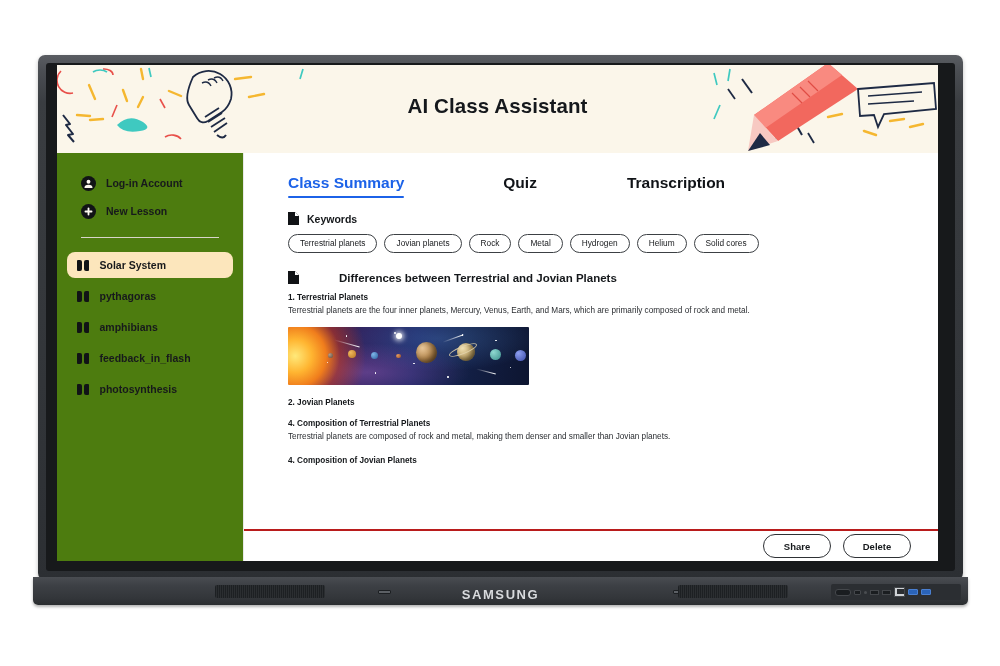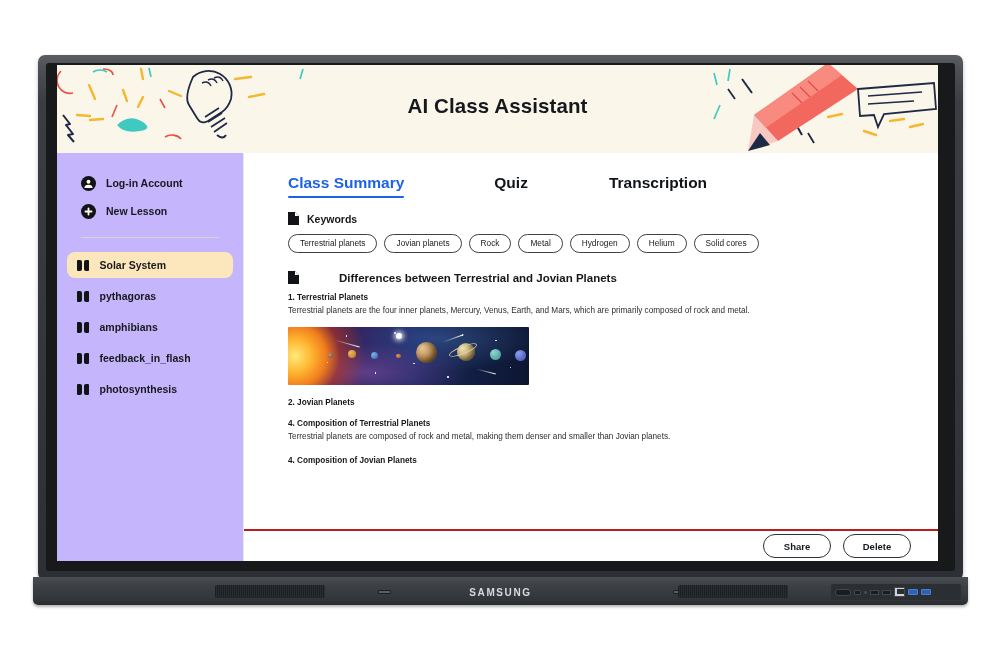--- a/index.html
+++ b/index.html
@@ -51,21 +51,21 @@
   .sensor-slot {
     position: absolute; top: 13px; width: 13px; height: 4px;
     background: #5c6065; border-radius: 1px;
     border: 1px solid #1c1f22;
   }
   #sensor-left  { left: 345px; }
   #sensor-right { left: 640px; }
   #brand-logo {
     position: absolute; left: 0; right: 0; top: 10px;
     text-align: center;
-    color: #d8dadd; font-size: 10px;
+    color: #d8dadd; font-size: 13px;
     letter-spacing: 1.6px; font-weight: bold;
     font-family: "Liberation Sans", sans-serif;
   }
   #port-cluster {
     position: absolute; left: 798px; top: 7px;
     width: 130px; height: 16px;
     display: flex; align-items: center; gap: 3px;
     background: #2b2e32; border-radius: 2px;
     padding: 2px 4px;
   }
@@ -95,21 +95,21 @@
   .doodle { position: absolute; pointer-events: none; }
 
   
   #app-body {
     position: absolute; top: 88px; left: 0;
     width: 881px; height: 408px;
     display: flex;
   }
   #sidebar {
     width: 186px; height: 100%;
-    background: #c4b5fd;
+    background: #4d7c0f;
     padding: 16px 0 0 0;
     flex-shrink: 0;
   }
   .side-top-item {
     display: flex; align-items: center; gap: 10px;
     padding: 0 0 0 24px; height: 28px;
     font-size: 10.5px; font-weight: bold; color: #17191c;
   }
   .circle-icon {
     width: 15px; height: 15px; border-radius: 50%;
@@ -141,21 +141,21 @@
   #content {
     flex: 1; height: 100%;
     background: #ffffff;
     border-left: 1px solid #e8e8e8;
     position: relative;
     display: flex; flex-direction: column;
   }
   #tab-bar {
     display: flex; align-items: flex-start;
     padding: 21px 0 0 44px;
-    gap: 3px;
+    gap: 12px;
     flex-shrink: 0;
   }
   .tab {
     font-size: 15.5px; font-weight: bold;
     color: #101317; cursor: pointer;
     padding-bottom: 6px;
     position: relative;
   }
   #tab-0 { margin-right: 87px; }
   #tab-1 { margin-right: 78px; }

